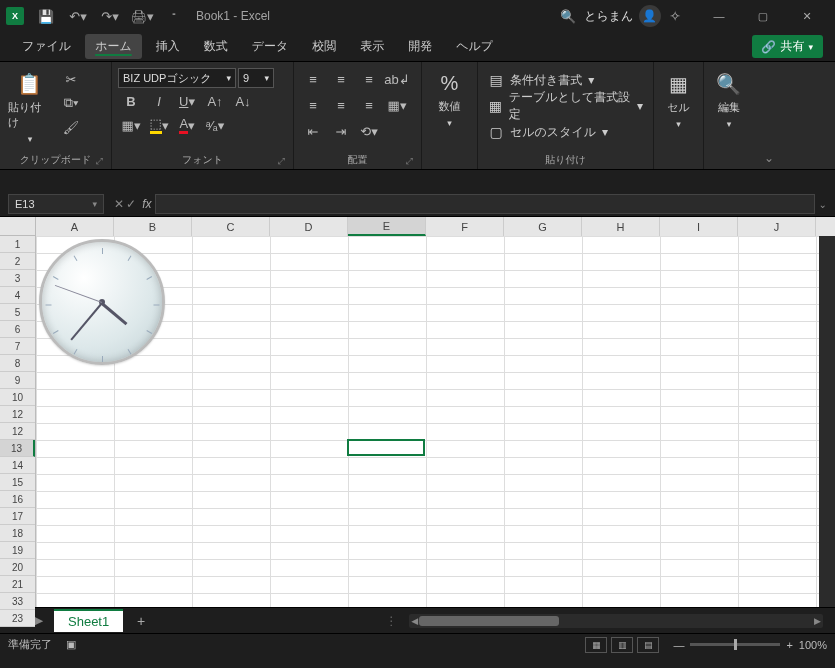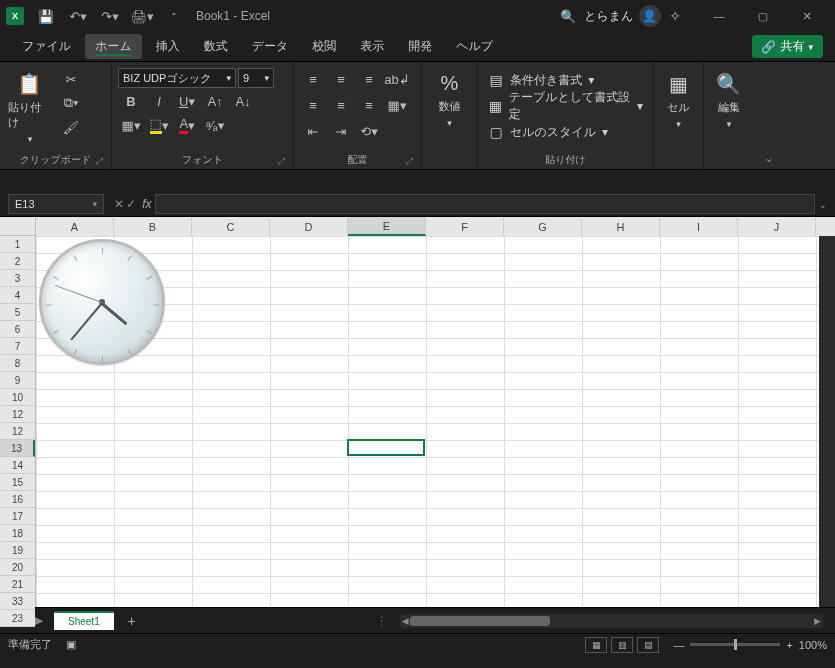--- a/index.html
+++ b/index.html
@@ -50,21 +50,21 @@
 .clock{position:absolute;left:3px;top:3px;width:126px;height:126px;border-radius:50%;background:radial-gradient(circle at 35% 30%,#fff,#dde8ea 60%,#c0d0d4);border:3px solid #bbb;box-shadow:inset 0 0 8px rgba(0,0,0,.2),0 1px 2px rgba(0,0,0,.15)}
 .clock::before{content:"";position:absolute;left:50%;top:50%;width:6px;height:6px;background:#556;border-radius:50%;transform:translate(-50%,-50%)}
 .hand{position:absolute;left:50%;top:50%;background:#556;transform-origin:left center}
 .h-hour{width:32px;height:3px;transform:rotate(40deg)}
 .h-min{width:48px;height:2px;transform:rotate(130deg)}
 .h-sec{width:50px;height:1px;background:#889;transform:rotate(200deg)}
 .tick{position:absolute;left:50%;top:6px;width:1px;height:6px;background:#9ab;transform-origin:center 57px}
 .rh.sel{background:#d4d4d4;border-right:2px solid #107c41}
 .sheet-tabs{height:26px;background:#1e1e1e;display:flex;align-items:center;padding:0 6px;gap:6px;border-top:1px solid #000}
 .navarr{color:#888;width:18px;text-align:center;font-size:11px}
-.stab{background:#fff;color:#107c41;padding:3px 14px;font-size:10px;border-top:2px solid #107c41}
+.stab{background:#fff;color:#107c41;padding:3px 14px;font-size:13px;border-top:2px solid #107c41}
 .addtab{color:#aaa;width:24px;text-align:center;font-size:14px}
 .hsb{flex:1;height:14px;background:#2b2b2b;margin:0 6px;position:relative;border-radius:2px;display:flex;align-items:center}
 .hsb .thumb{position:absolute;left:10px;width:140px;height:10px;background:#666;border-radius:3px;top:2px}
 .statusbar{height:22px;background:#1e1e1e;display:flex;align-items:center;padding:0 8px;gap:14px;font-size:11px;border-top:1px solid #000;color:#bbb}
 .views{display:flex;gap:4px;margin-left:auto}
 .vbtn{width:22px;height:16px;border:1px solid #555;display:flex;align-items:center;justify-content:center;font-size:9px;color:#aaa}
 .zoom{display:flex;align-items:center;gap:6px}
 .zslider{width:90px;height:3px;background:#555;position:relative}
 .zslider .zthumb{position:absolute;left:44px;top:-4px;width:3px;height:11px;background:#aaa}
 </style>

